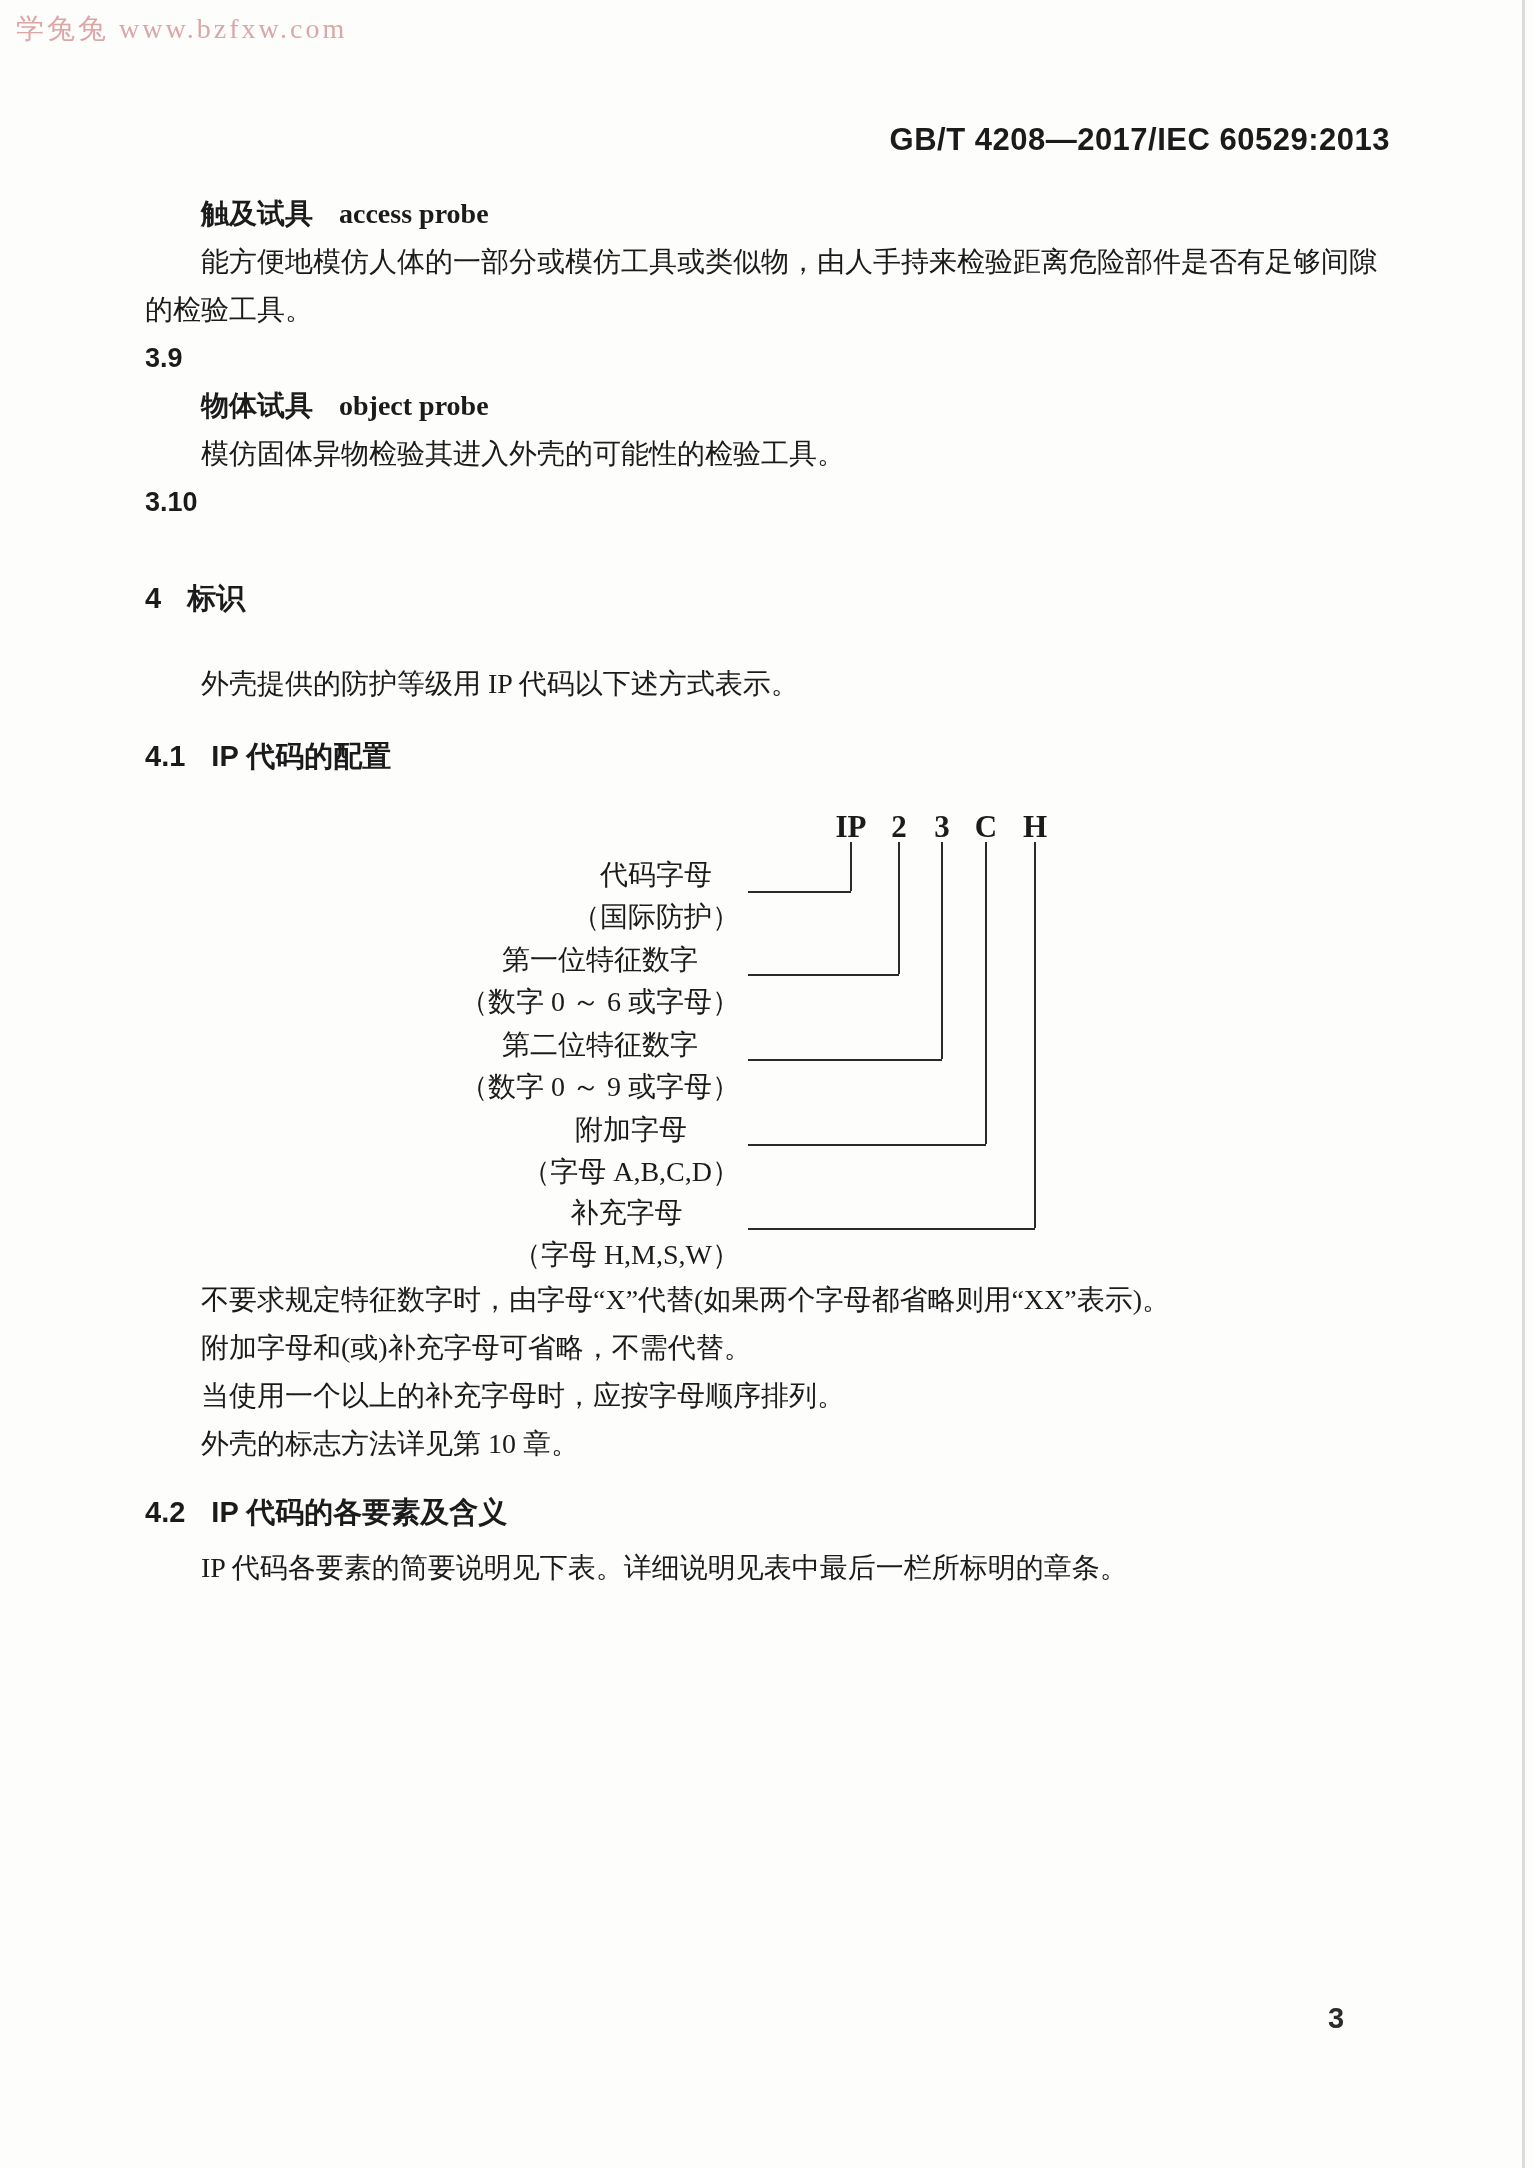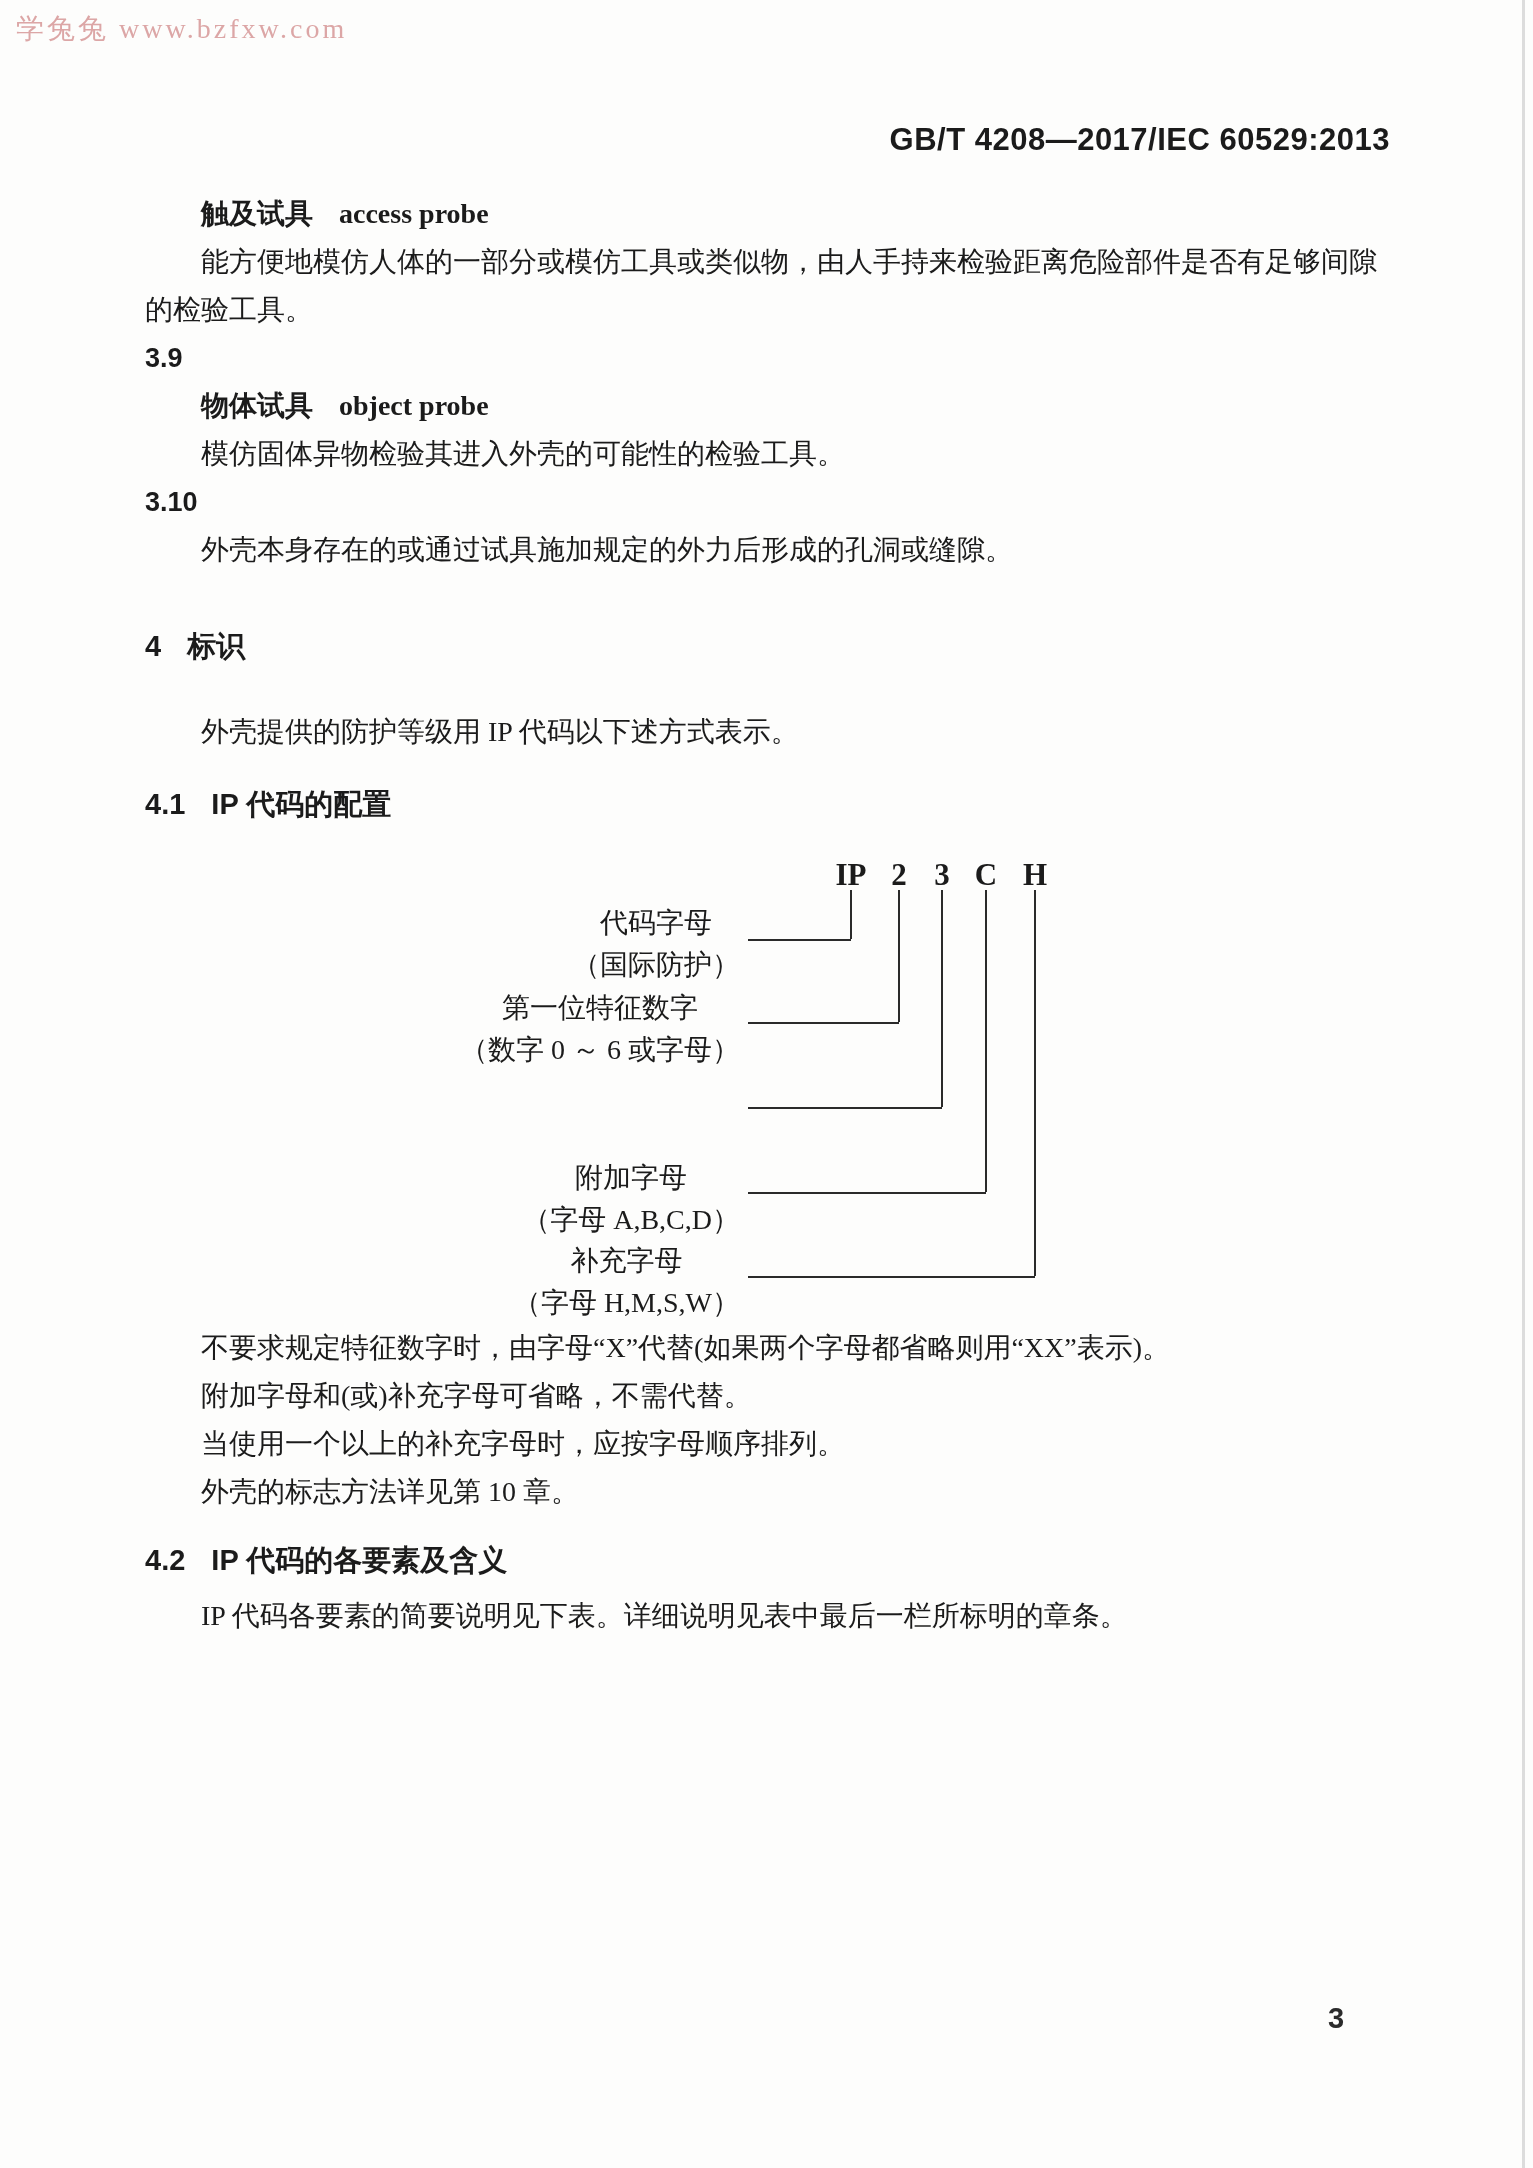--- a/index.html
+++ b/index.html
@@ -100,21 +100,20 @@
   </div>
   <div class="para">能方便地模仿人体的一部分或模仿工具或类似物，由人手持来检验距离危险部件是否有足够间隙的检验工具。</div>
 
   <div class="clause-num">3.9</div>
   <div class="term-line">
     <span class="term-cn">物体试具</span><span class="term-en">object probe</span>
   </div>
   <div class="para">模仿固体异物检验其进入外壳的可能性的检验工具。</div>
 
   <div class="clause-num">3.10</div>
-  <div class="para">外壳本身存在的或通过试具施加规定的外力后形成的孔洞或缝隙。</div>
 
   <div class="heading mt-blank">
     <span class="h-num">4</span><span>标识</span>
   </div>
   <div class="para mt-38">外壳提供的防护等级用 IP 代码以下述方式表示。</div>
 
   <div class="heading mt-24">
     <span class="h-num">4.1</span><span>IP 代码的配置</span>
   </div>
 
@@ -138,20 +137,24 @@
     <div class="dline hline h-4"></div>
 
     <div class="dgroup dg-0">
       <span>代码字母</span>
       <span>（国际防护）</span>
     </div>
     <div class="dgroup dg-1">
       <span>第一位特征数字</span>
       <span>（数字 0 ～ 6 或字母）</span>
     </div>
+    <div class="dgroup dg-2">
+      <span>第二位特征数字</span>
+      <span>（数字 0 ～ 9 或字母）</span>
+    </div>
     <div class="dgroup dg-3">
       <span>附加字母</span>
       <span>（字母 A,B,C,D）</span>
     </div>
     <div class="dgroup dg-4">
       <span>补充字母</span>
       <span>（字母 H,M,S,W）</span>
     </div>
   </div>
 

